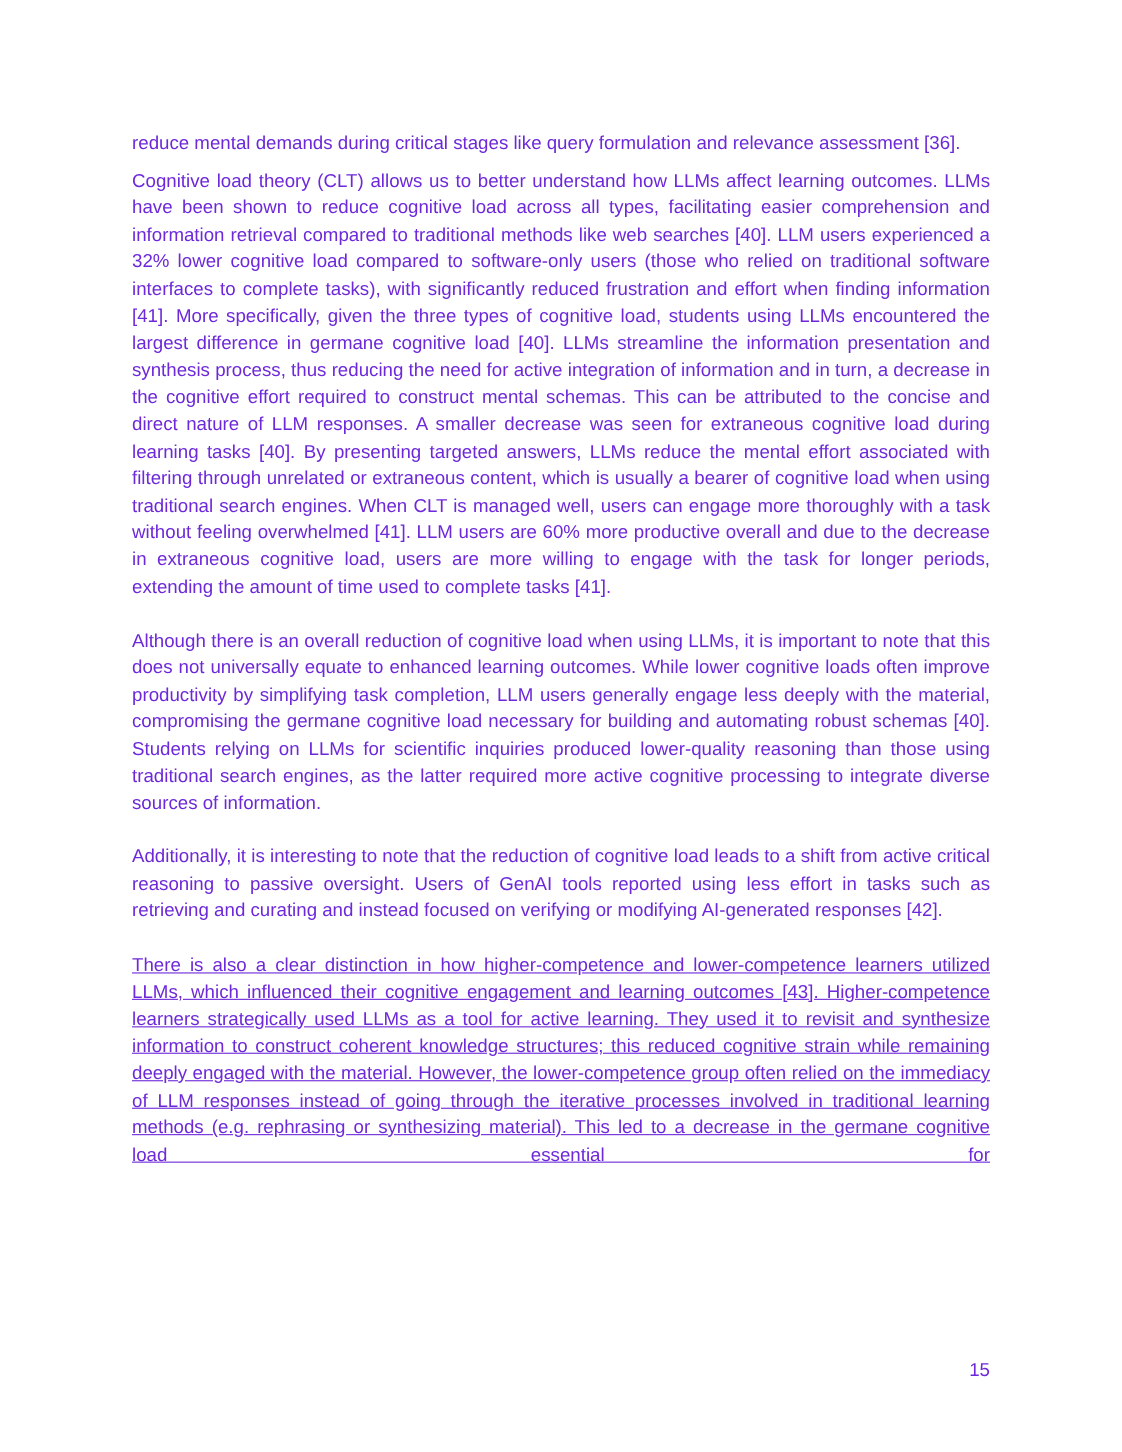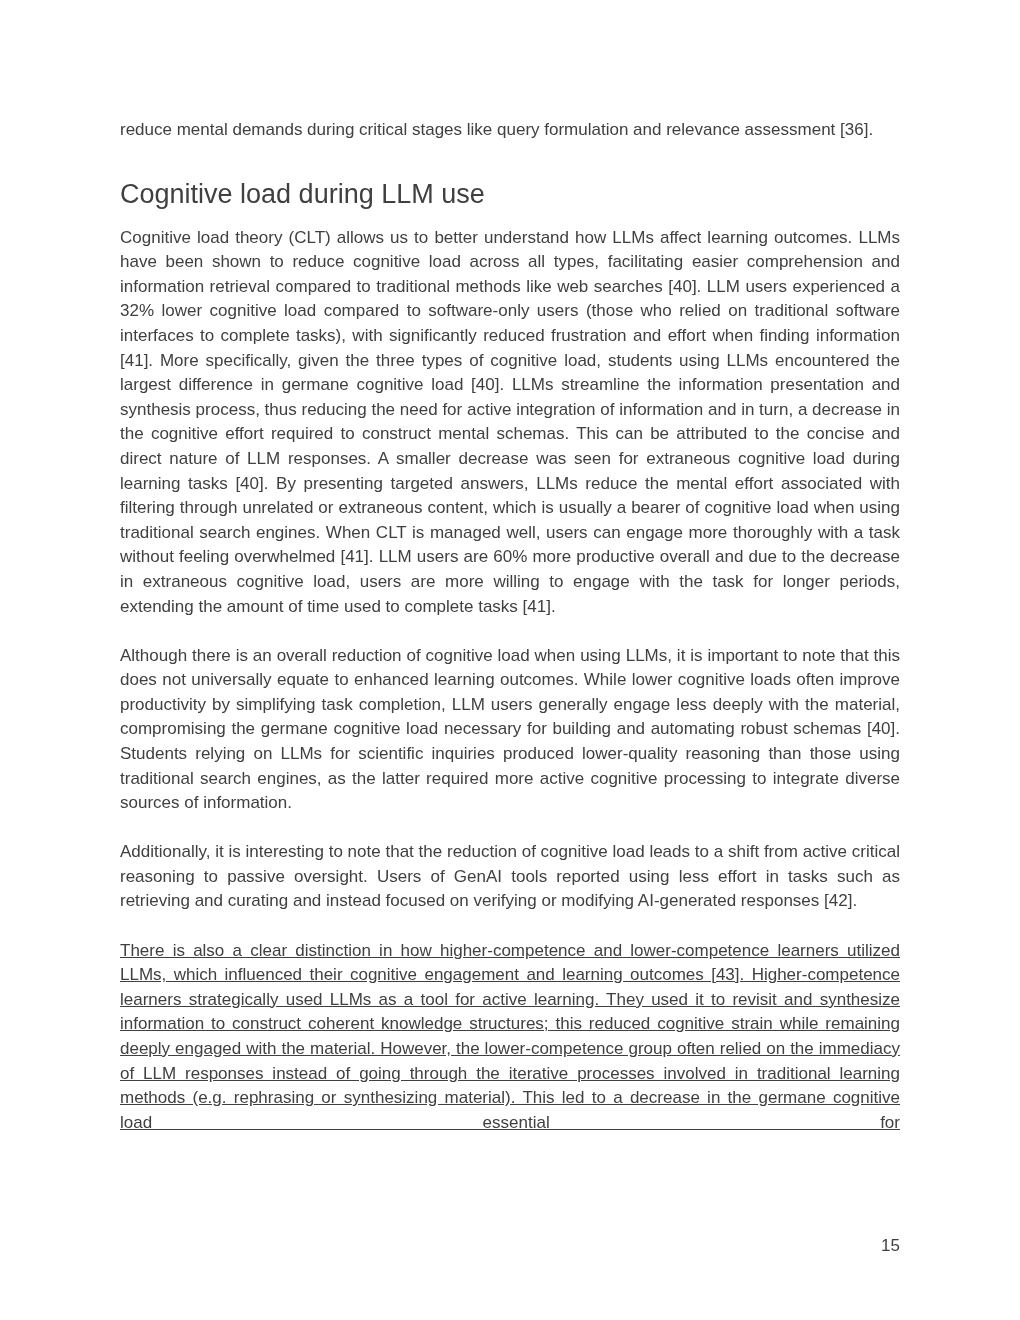--- a/index.html
+++ b/index.html
@@ -6,21 +6,21 @@
     margin: 0;
     padding: 0;
     background: #ffffff;
   }
   .page {
     position: relative;
     width: 1020px;
     height: 1320px;
     background: #ffffff;
     font-family: "Liberation Sans", sans-serif;
-    color: #404040;
+    color: #6d28d9;
     overflow: hidden;
   }
   .content {
     position: absolute;
     left: 120px;
     top: 118px;
     width: 780px;
   }
   .body-text {
     font-size: 17px;
@@ -54,21 +54,20 @@
   }
 </style>
 </head>
 <body>
 
 <div class="page">
   <div class="content">
 
     <p class="body-text continuation">reduce mental demands during critical stages like query formulation and relevance assessment [36].</p>
 
-    <h2 class="section-heading">Cognitive load during LLM use</h2>
 
     <p class="body-text">Cognitive load theory (CLT) allows us to better understand how LLMs affect learning outcomes. LLMs have been shown to reduce cognitive load across all types, facilitating easier comprehension and information retrieval compared to traditional methods like web searches [40]. LLM users experienced a 32% lower cognitive load compared to software-only users (those who relied on traditional software interfaces to complete tasks), with significantly reduced frustration and effort when finding information [41]. More specifically, given the three types of cognitive load, students using LLMs encountered the largest difference in germane cognitive load [40]. LLMs streamline the information presentation and synthesis process, thus reducing the need for active integration of information and in turn, a decrease in the cognitive effort required to construct mental schemas. This can be attributed to the concise and direct nature of LLM responses. A smaller decrease was seen for extraneous cognitive load during learning tasks [40]. By presenting targeted answers, LLMs reduce the mental effort associated with filtering through unrelated or extraneous content, which is usually a bearer of cognitive load when using traditional search engines. When CLT is managed well, users can engage more thoroughly with a task without feeling overwhelmed [41]. LLM users are 60% more productive overall and due to the decrease in extraneous cognitive load, users are more willing to engage with the task for longer periods, extending the amount of time used to complete tasks [41].</p>
 
     <p class="body-text">Although there is an overall reduction of cognitive load when using LLMs, it is important to note that this does not universally equate to enhanced learning outcomes. While lower cognitive loads often improve productivity by simplifying task completion, LLM users generally engage less deeply with the material, compromising the germane cognitive load necessary for building and automating robust schemas [40]. Students relying on LLMs for scientific inquiries produced lower-quality reasoning than those using traditional search engines, as the latter required more active cognitive processing to integrate diverse sources of information.</p>
 
     <p class="body-text">Additionally, it is interesting to note that the reduction of cognitive load leads to a shift from active critical reasoning to passive oversight. Users of GenAI tools reported using less effort in tasks such as retrieving and curating and instead focused on verifying or modifying AI-generated responses [42].</p>
 
     <p class="body-text justify-last">There is also a clear distinction in how higher-competence and lower-competence learners utilized LLMs, which influenced their cognitive engagement and learning outcomes [43]. Higher-competence learners strategically used LLMs as a tool for active learning. They used it to revisit and synthesize information to construct coherent knowledge structures; this reduced cognitive strain while remaining deeply engaged with the material. However, the lower-competence group often relied on the immediacy of LLM responses instead of going through the iterative processes involved in traditional learning methods (e.g. rephrasing or synthesizing material). This led to a decrease in the germane cognitive load essential for</p>
 
   </div>

